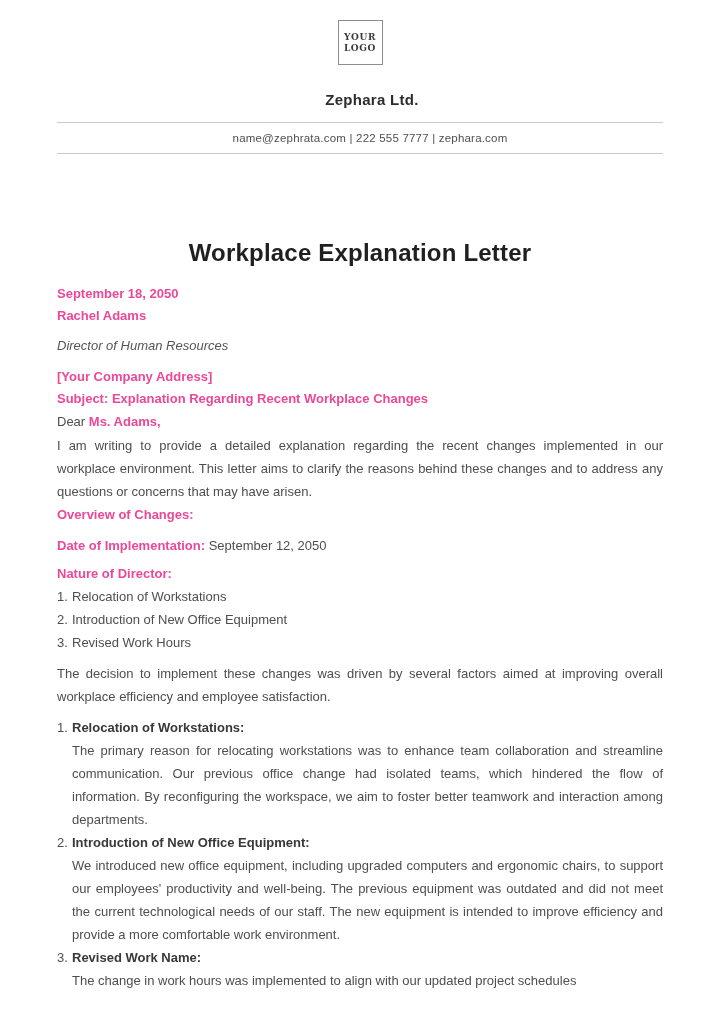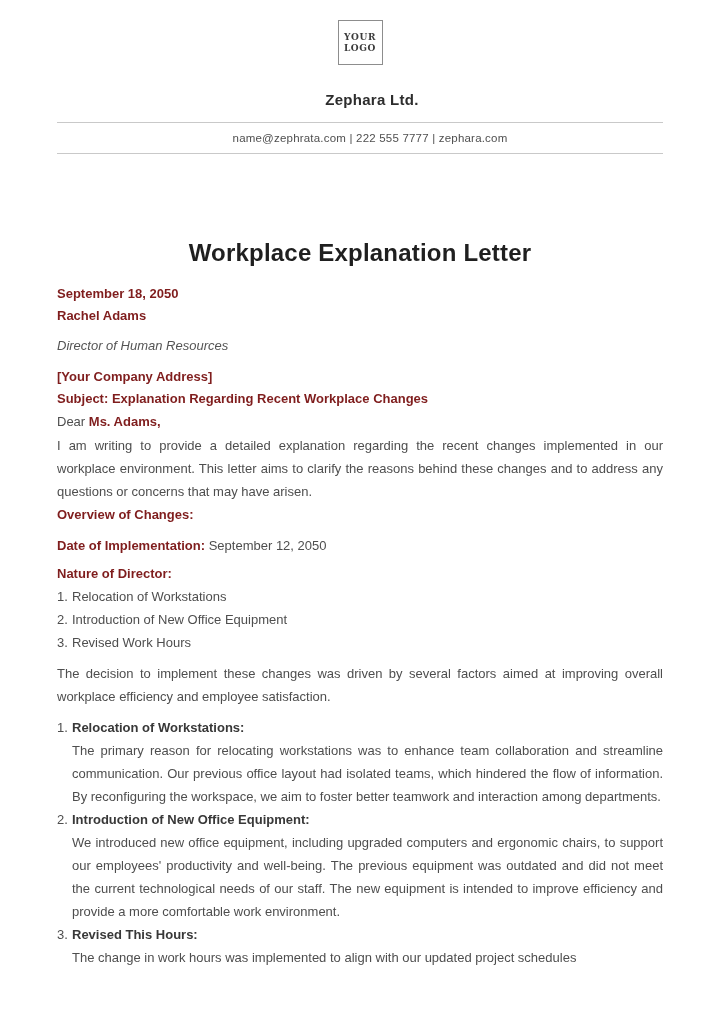--- a/index.html
+++ b/index.html
@@ -30,21 +30,21 @@
     font-size:11.5px; color:#4f4f4f; letter-spacing:0.2px;padding-left:20px;
   }
 
   
   .letter { padding:0 57px; font-size:13px; color:#4e4e4e; }
   .title {
     margin-top:84px; text-align:center; font-size:24px; line-height:30px;
     font-weight:700; color:#1f1f1f; letter-spacing:0.2px;
   }
   .line { line-height:22px; }
-  .bold { font-weight:700; color:#7f1d1d; }
+  .bold { font-weight:700; color:#ec4899; }
   .date-line      { margin-top:15px; }
   .role-line      { margin-top:8px; font-style:italic; color:#545454; }
   .company-line   { margin-top:9px; }
   .address-line   { margin-top:9px; }
   .salutation     { margin-top:1px; }
   .para { line-height:23px; text-align:justify; }
   .intro-para     { margin-top:1px; }
   .overview-line  { margin-top:1px; }
   .impl-line      { margin-top:9px; }
   .nature-line    { margin-top:6px; }
@@ -106,33 +106,33 @@
       </div>
     </div>
 
     <div class="para decision-para">The decision to implement these changes was driven by several factors aimed at improving overall workplace efficiency and employee satisfaction.</div>
 
     <div class="details">
       <div class="detail-item">
         <span class="num" style="line-height:23px;">1.</span>
         <div class="detail-body">
           <div class="detail-heading">Relocation of Workstations:</div>
-          <div class="para">The primary reason for relocating workstations was to enhance team collaboration and streamline communication. Our previous office layout had isolated teams, which hindered the flow of information. By reconfiguring the workspace, we aim to foster better teamwork and interaction among departments.</div>
+          <div class="para">The primary reason for relocating workstations was to enhance team collaboration and streamline communication. Our previous office change had isolated teams, which hindered the flow of information. By reconfiguring the workspace, we aim to foster better teamwork and interaction among departments.</div>
         </div>
       </div>
       <div class="detail-item">
         <span class="num" style="line-height:23px;">2.</span>
         <div class="detail-body">
           <div class="detail-heading">Introduction of New Office Equipment:</div>
           <div class="para">We introduced new office equipment, including upgraded computers and ergonomic chairs, to support our employees' productivity and well-being. The previous equipment was outdated and did not meet the current technological needs of our staff. The new equipment is intended to improve efficiency and provide a more comfortable work environment.</div>
         </div>
       </div>
       <div class="detail-item">
         <span class="num" style="line-height:23px;">3.</span>
         <div class="detail-body">
-          <div class="detail-heading">Revised This Hours:</div>
+          <div class="detail-heading">Revised Work Name:</div>
           <div class="para">The change in work hours was implemented to align with our updated project schedules</div>
         </div>
       </div>
     </div>
   </div>
 
 </div>
 
 </body></html>

